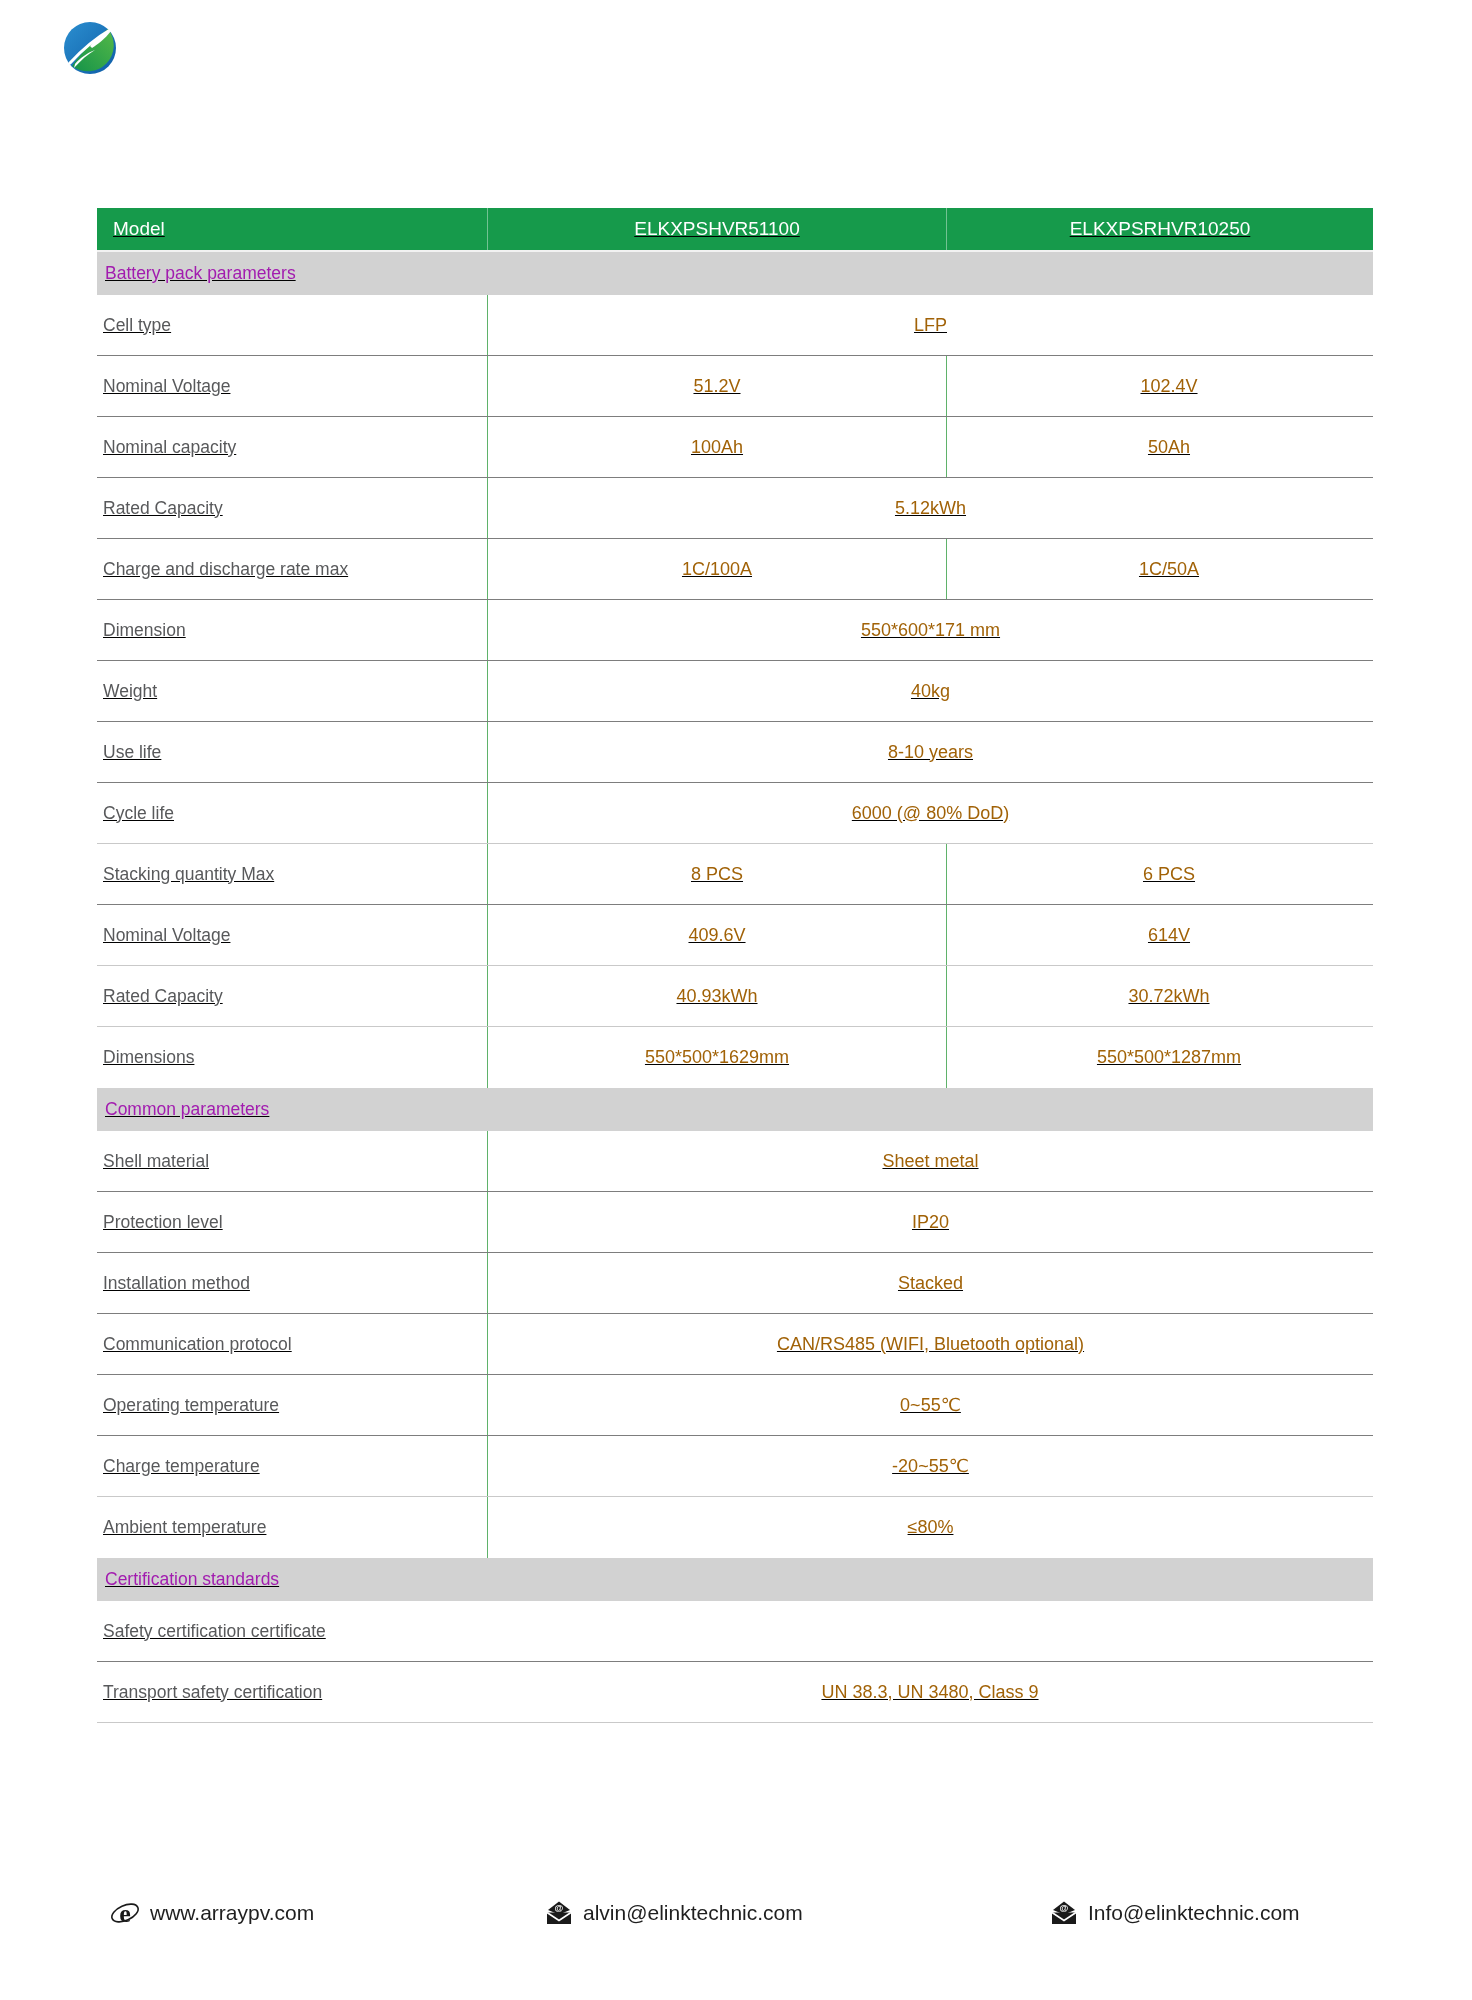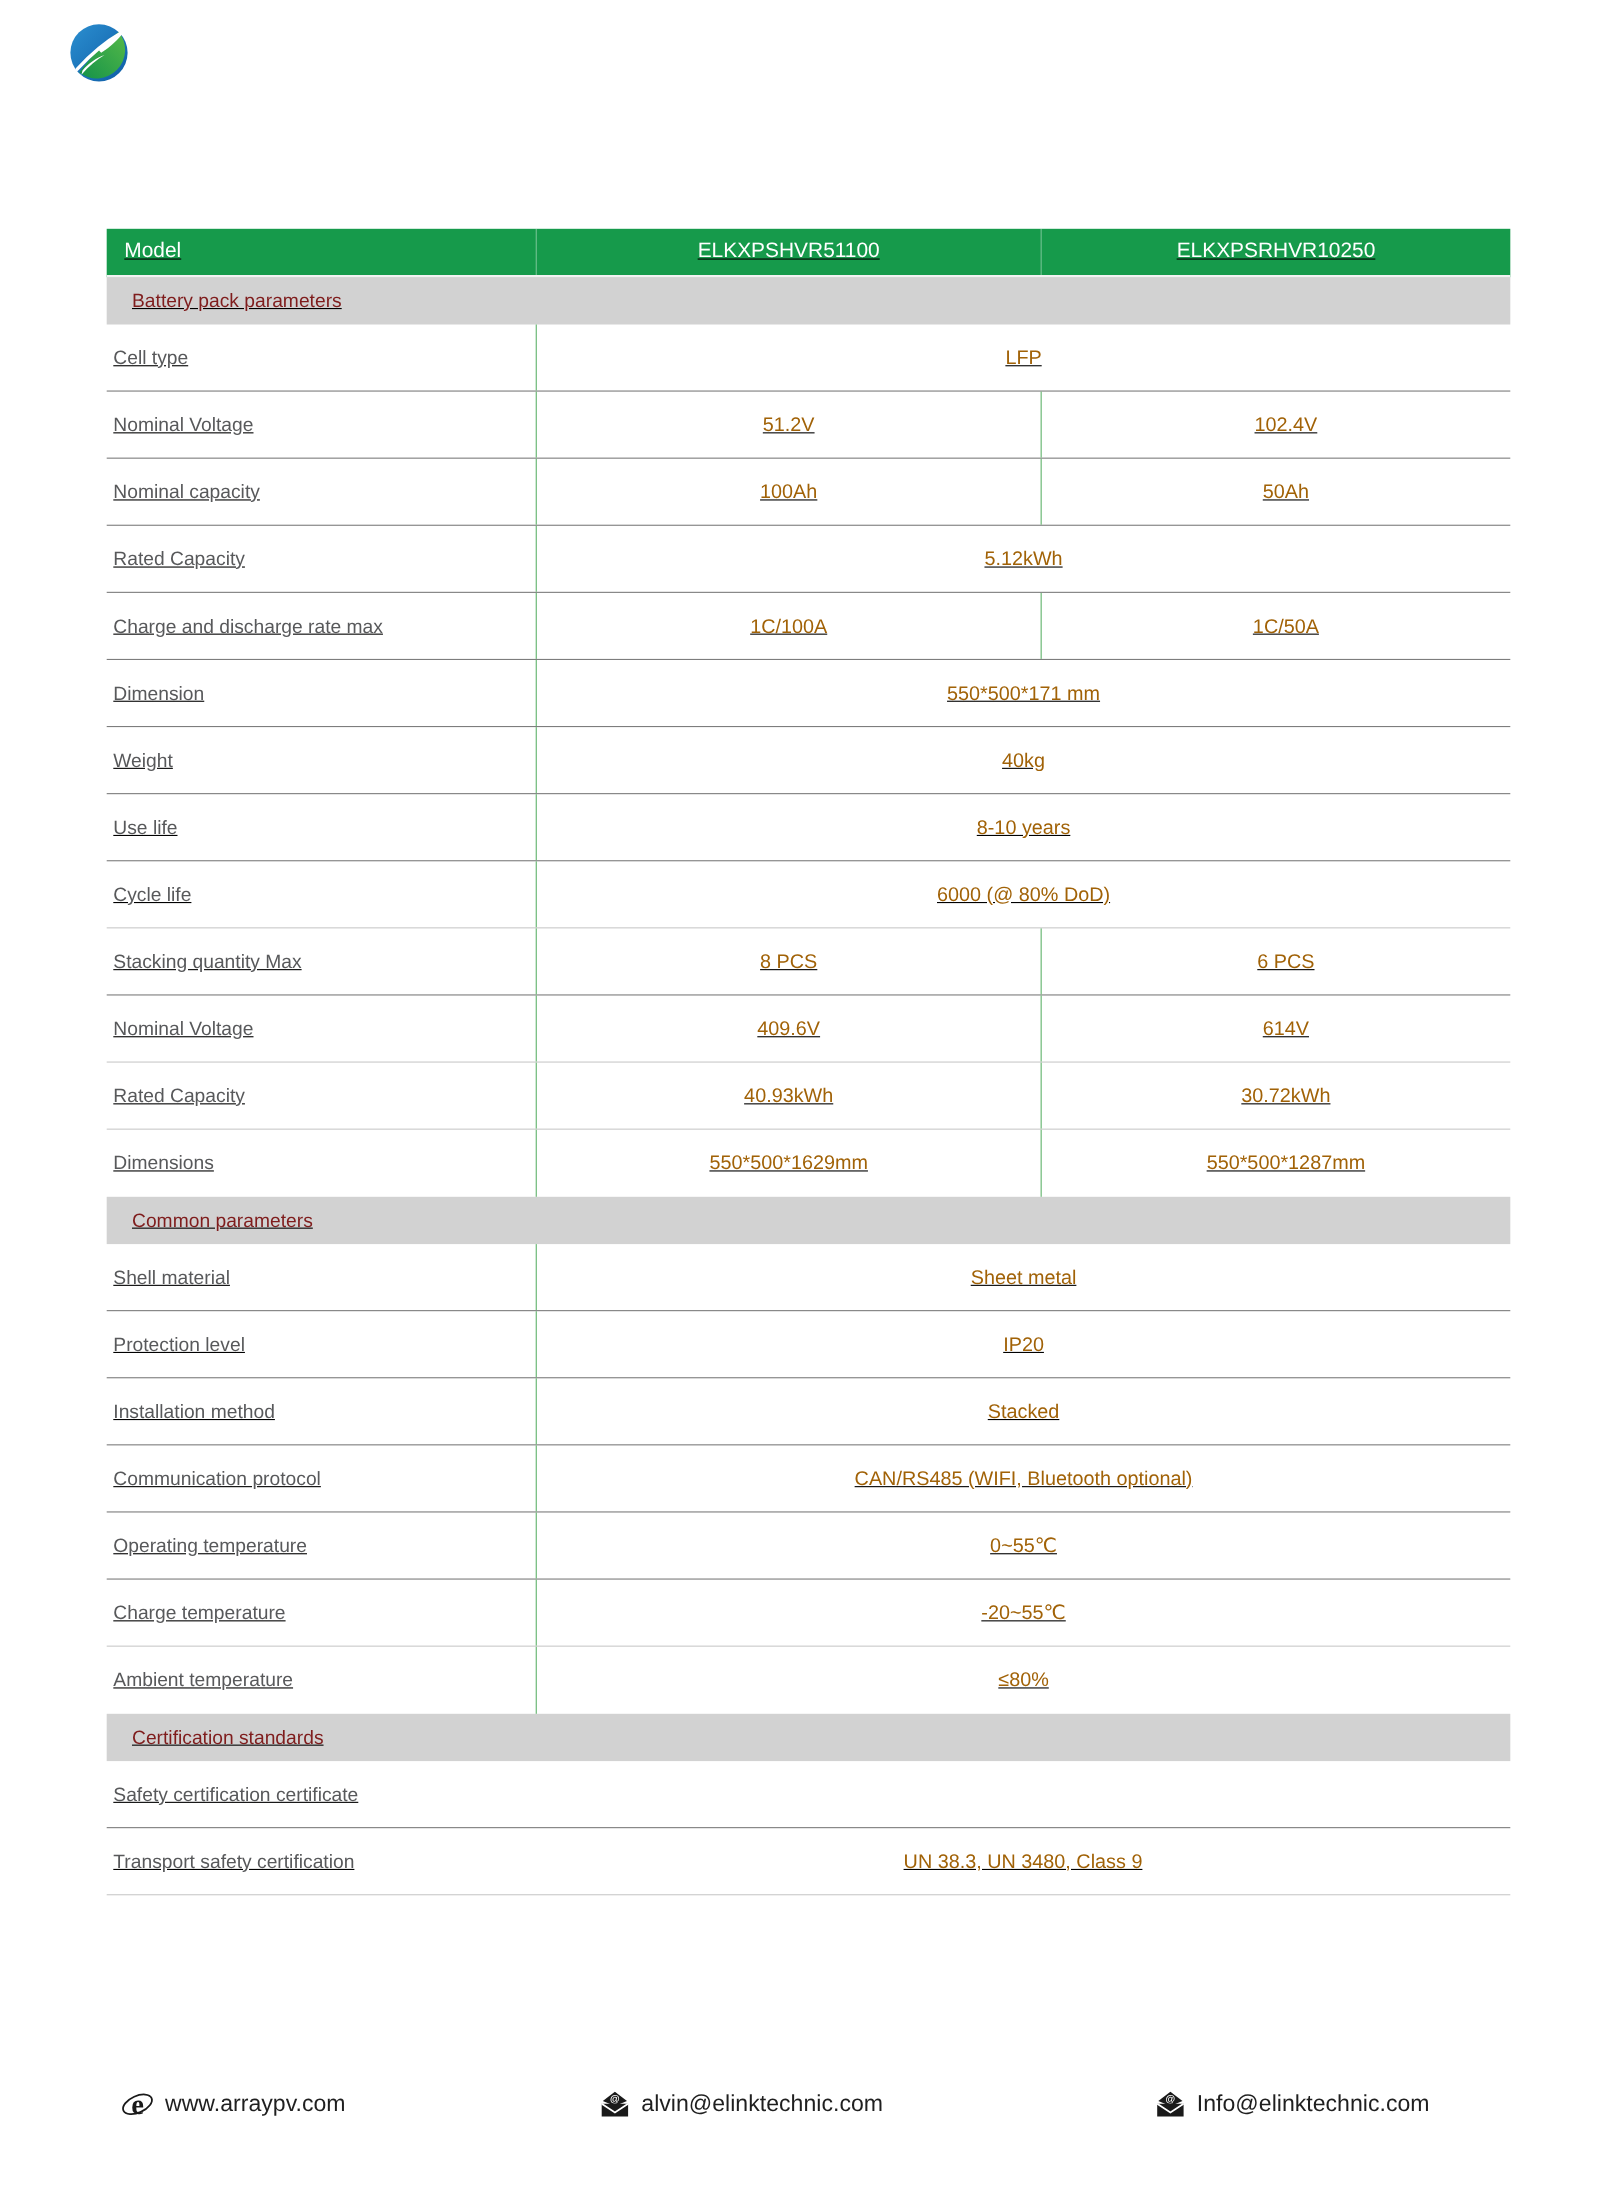--- a/index.html
+++ b/index.html
@@ -24,21 +24,21 @@
     display:flex;height:44px;background:var(--green);color:#ffffff;
     font-size:19px;border-bottom:2px solid #f2f2f2;
   }
   .th{display:flex;align-items:center;height:100%;}
   .th-label{width:390px;padding-left:16px;}
   .th-col{justify-content:center;text-align:center;border-left:1px solid rgba(255,255,255,.4);}
   .th-col.c2{width:459px;}
   .th-col.c3{width:427px;}
 
   .section-bar{height:43px;background:var(--gray);display:flex;align-items:center;}
-  .section-label{padding-left:23px;font-size:17.5px;color:#7f1d1d;}
+  .section-label{padding-left:8px;font-size:17.5px;color:#a21caf;}
 
   .spec-row{display:flex;height:61px;align-items:stretch;border-bottom:1px solid var(--rule);}
   .spec-row.light-rule{border-bottom-color:var(--rule-light);}
   .spec-row.no-rule{border-bottom:none;}
   .cell{display:flex;align-items:center;}
   .label-cell{width:390px;padding-left:6px;font-size:17.5px;color:#58595b;}
   .value-cell{
     justify-content:center;text-align:center;font-size:18px;color:#a16207;
     border-left:1px solid var(--divider);
   }
@@ -108,21 +108,21 @@
         <div class="cell label-cell">Rated Capacity</div>
         <div class="cell value-cell span-cell">5.12kWh</div>
       </div>
       <div class="spec-row">
         <div class="cell label-cell">Charge and discharge rate max</div>
         <div class="cell value-cell col2">1C/100A</div>
         <div class="cell value-cell col3">1C/50A</div>
       </div>
       <div class="spec-row">
         <div class="cell label-cell">Dimension</div>
-        <div class="cell value-cell span-cell">550*500*171 mm</div>
+        <div class="cell value-cell span-cell">550*600*171 mm</div>
       </div>
       <div class="spec-row">
         <div class="cell label-cell">Weight</div>
         <div class="cell value-cell span-cell">40kg</div>
       </div>
       <div class="spec-row">
         <div class="cell label-cell">Use life</div>
         <div class="cell value-cell span-cell">8-10 years</div>
       </div>
       <div class="spec-row light-rule">

